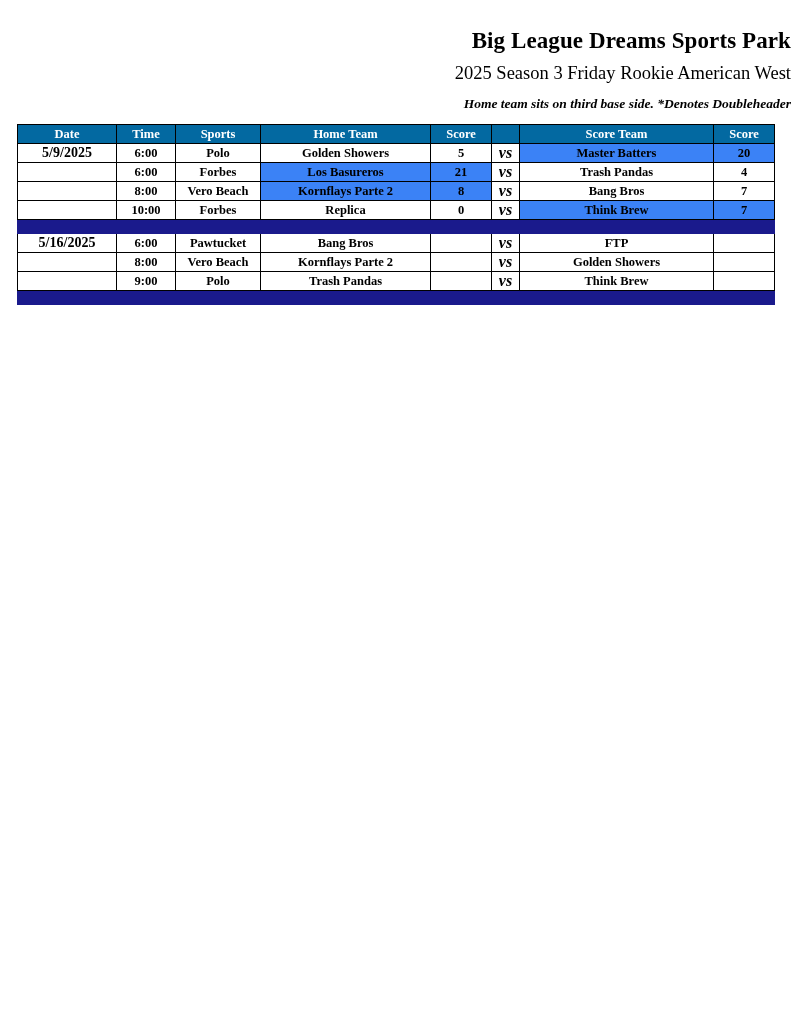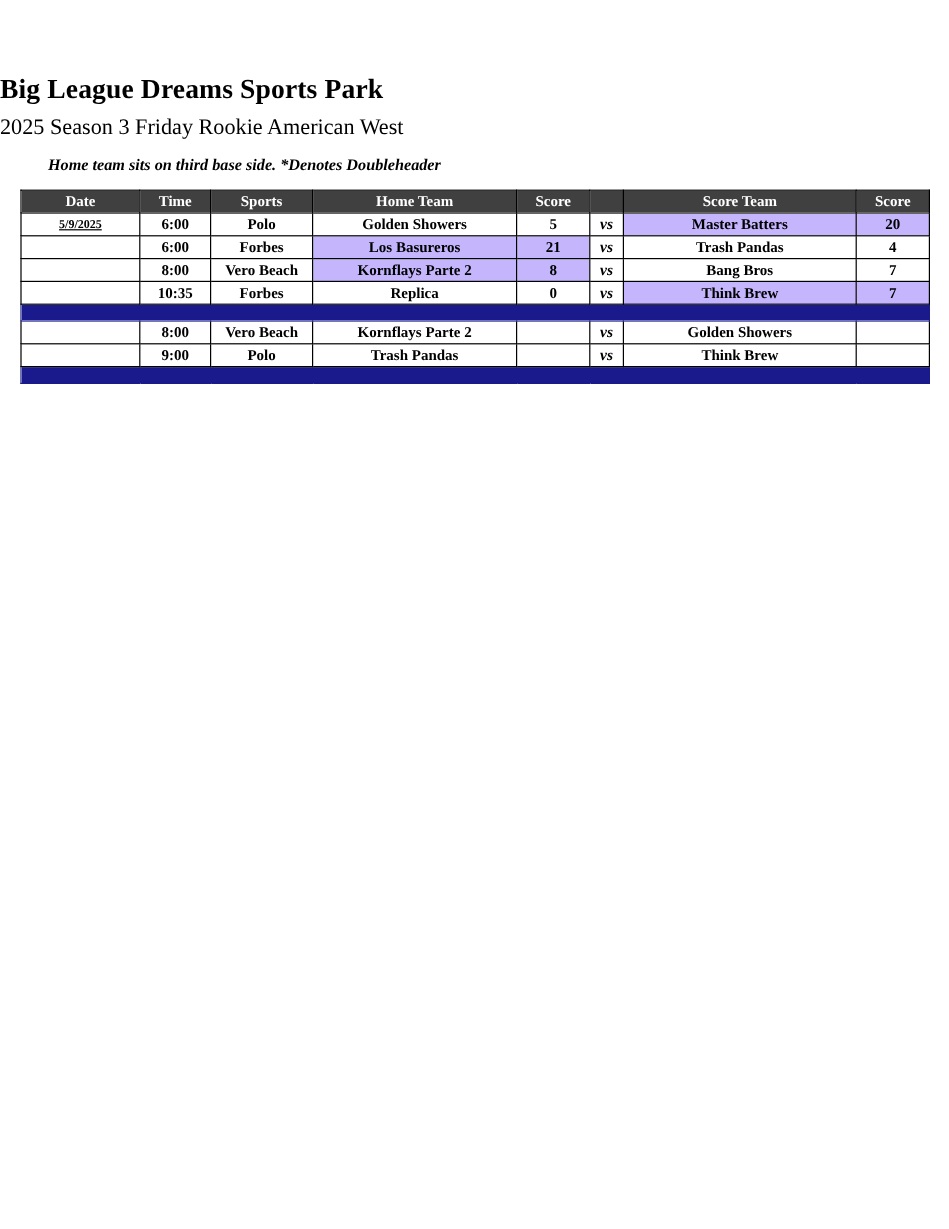--- a/index.html
+++ b/index.html
@@ -15,22 +15,22 @@
     position: relative;
   }
   .page {
     width: 791px;
     height: 1024px;
     box-sizing: border-box;
     padding: 0;
     position: relative;
   }
   .titles {
-    text-align: left;
-    margin-top: 62px;
+    text-align: right;
+    margin-top: 28px;
   }
   .title-main {
     font-size: 23px;
     font-weight: bold;
     letter-spacing: 0.1px;
     line-height: 1.15;
   }
   .title-sub {
     font-size: 18.5px;
     font-weight: normal;
@@ -57,40 +57,40 @@
     border: 1px solid #000000;
     padding: 0;
     height: 18px;
     text-align: center;
     vertical-align: middle;
     font-weight: bold;
     overflow: hidden;
     white-space: nowrap;
   }
   thead th {
-    background: #404040;
+    background: #0369a1;
     color: #ffffff;
     font-size: 12.5px;
     height: 17px;
     border: 1px solid #1a1a8c;
   }
   tr.spacer td {
     background: #1a1a8c;
     border: 1px solid #1a1a8c;
     height: 13px;
   }
   td.vs {
     font-style: italic;
-    font-size: 13px;
+    font-size: 16px;
     font-weight: bold;
   }
   td.hl {
-    background: #c4b5fd;
-  }
-  td.date-cell { font-size: 10px; text-decoration: underline; }
+    background: #3b82f6;
+  }
+  td.date-cell { font-size: 14px; }
   
   col.c-date   { width: 99px; }
   col.c-time   { width: 59px; }
   col.c-replica{ width: 85px; }
   col.c-home   { width: 170px; }
   col.c-score1 { width: 61px; }
   col.c-vs     { width: 28px; }
   col.c-away   { width: 194px; }
   col.c-score2 { width: 61px; }
 </style>
@@ -155,34 +155,44 @@
         <td>8:00</td>
         <td>Vero Beach</td>
         <td class="hl">Kornflays Parte 2</td>
         <td class="hl">8</td>
         <td class="vs">vs</td>
         <td>Bang Bros</td>
         <td>7</td>
       </tr>
       <tr>
         <td class="date-cell"></td>
-        <td>10:35</td>
+        <td>10:00</td>
         <td>Forbes</td>
         <td>Replica</td>
         <td>0</td>
         <td class="vs">vs</td>
         <td class="hl">Think Brew</td>
         <td class="hl">7</td>
       </tr>
 
       <tr class="spacer">
         <td colspan="8"></td>
       </tr>
 
       <tr>
+        <td class="date-cell">5/16/2025</td>
+        <td>6:00</td>
+        <td>Pawtucket</td>
+        <td>Bang Bros</td>
+        <td></td>
+        <td class="vs">vs</td>
+        <td>FTP</td>
+        <td></td>
+      </tr>
+      <tr>
         <td class="date-cell"></td>
         <td>8:00</td>
         <td>Vero Beach</td>
         <td>Kornflays Parte 2</td>
         <td></td>
         <td class="vs">vs</td>
         <td>Golden Showers</td>
         <td></td>
       </tr>
       <tr>

